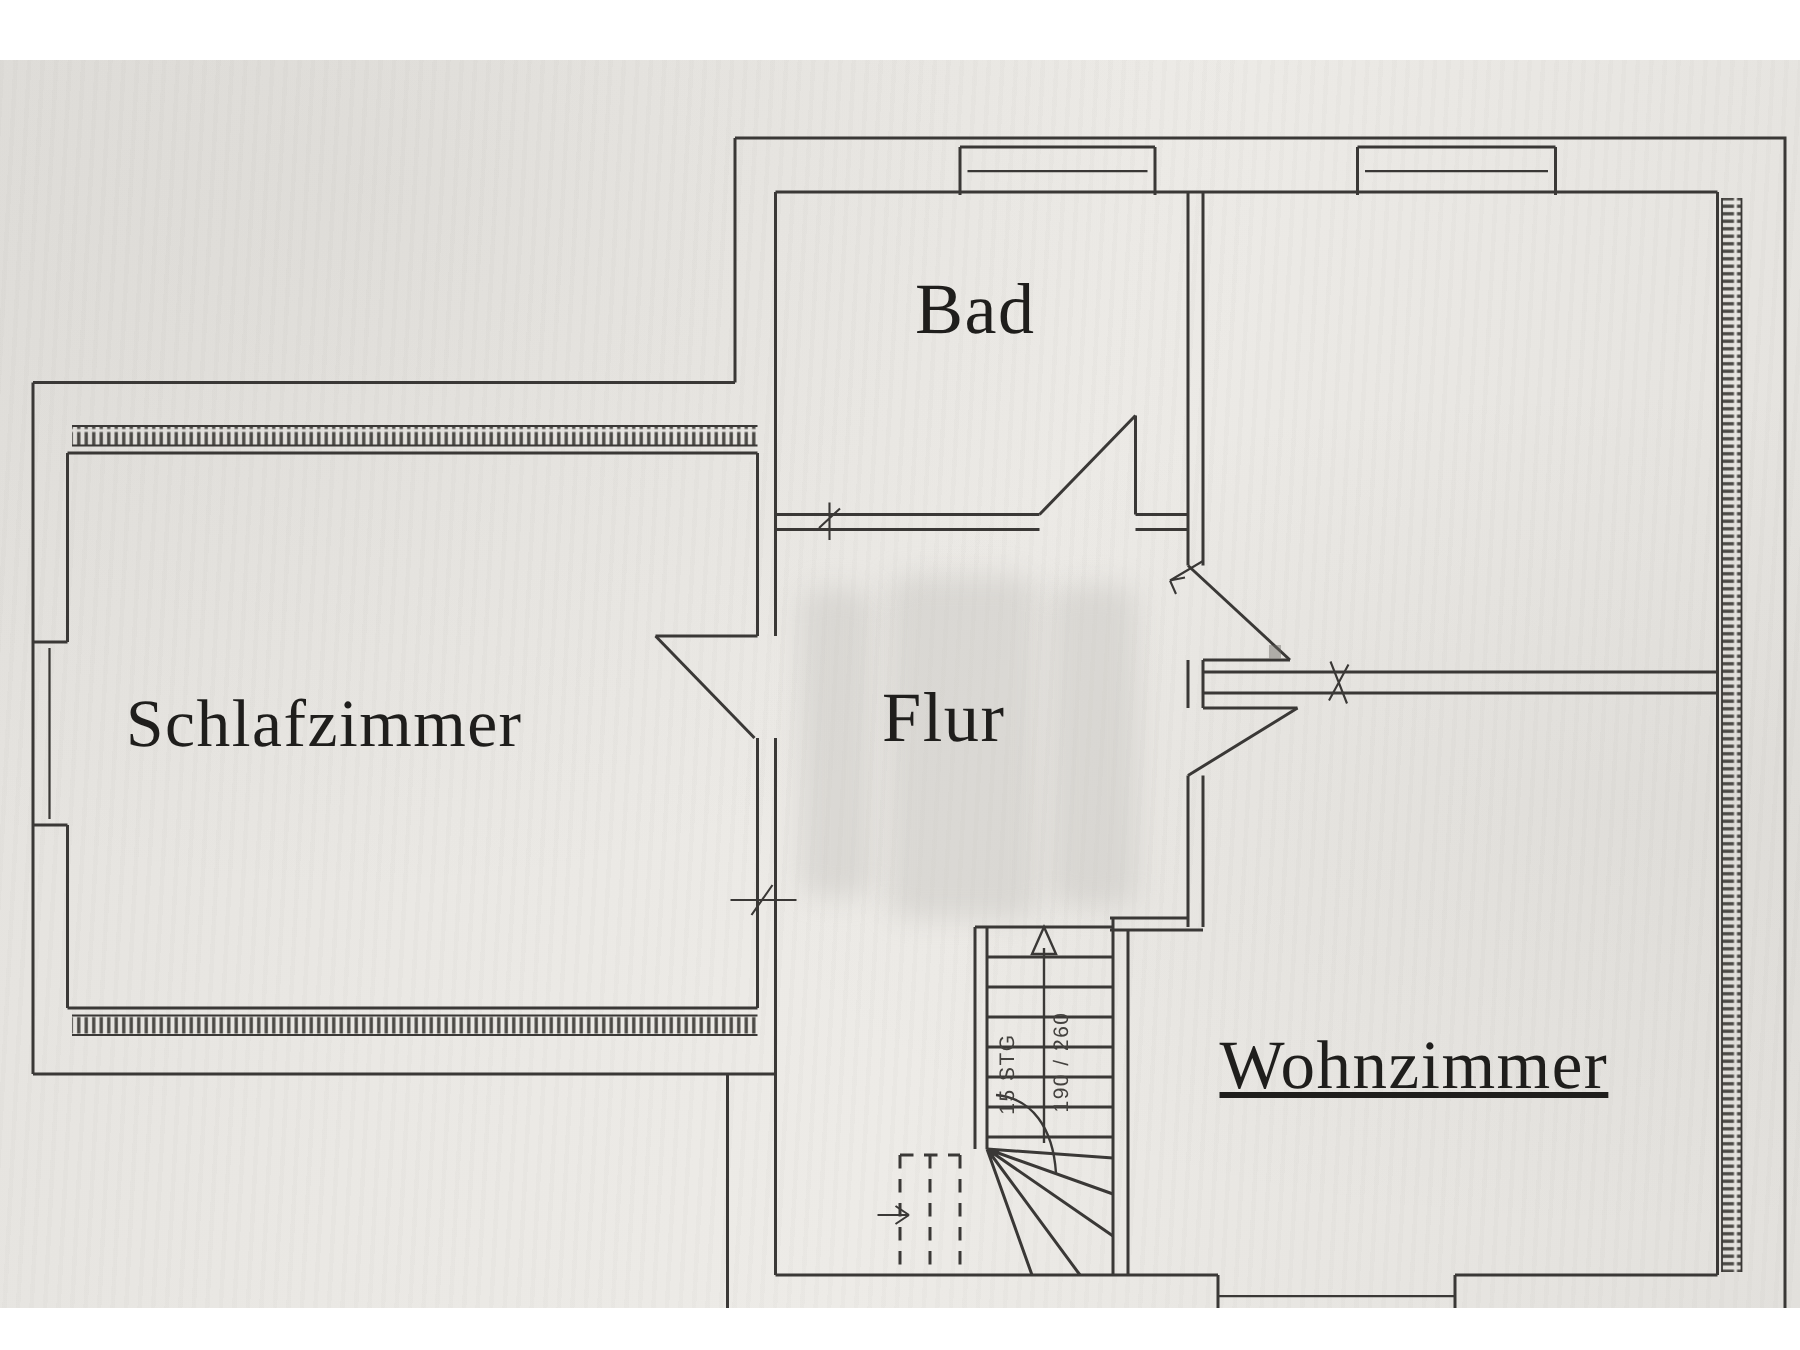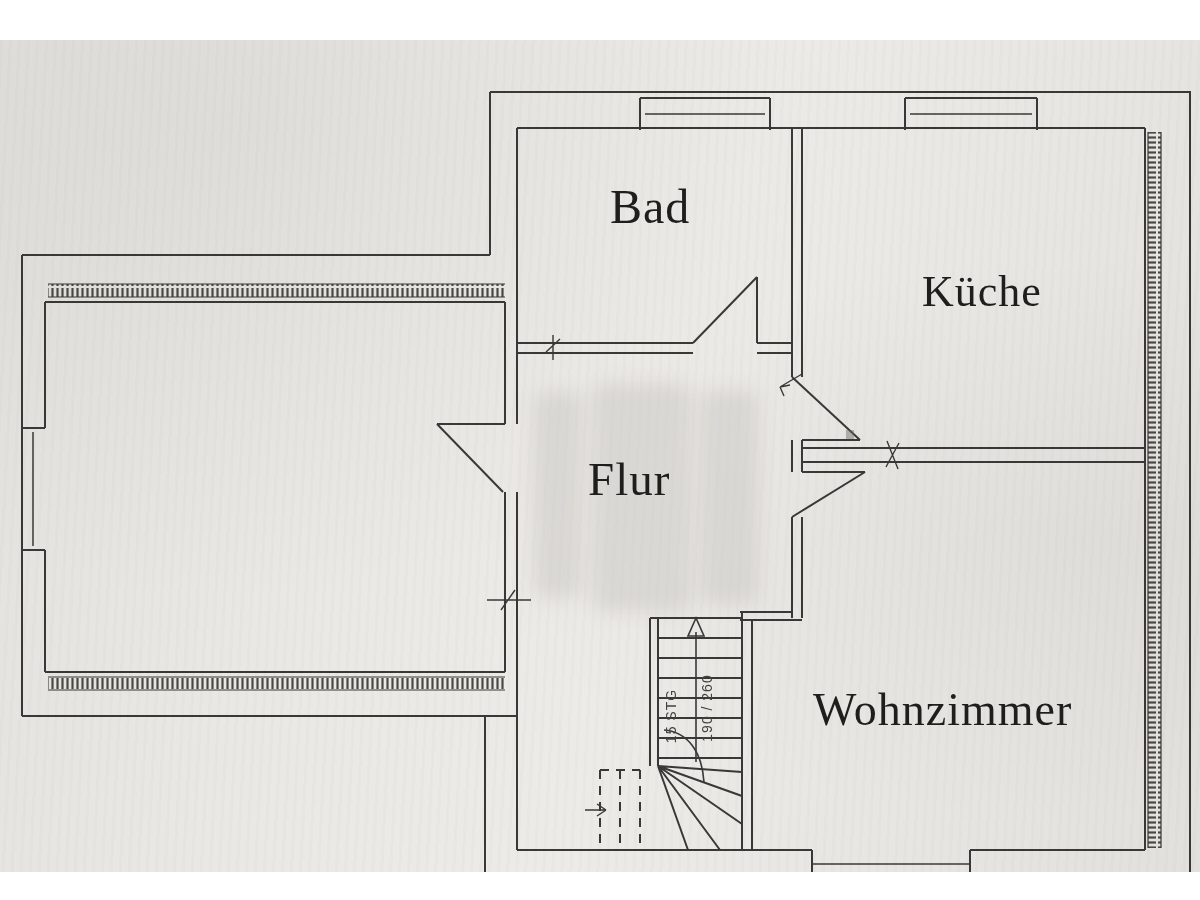--- a/index.html
+++ b/index.html
@@ -177,19 +177,19 @@
     <g stroke-dasharray="9,7">
       <path d="M600,730 V808 M620,730 V808 M640,730 V808"></path>
       <path d="M600,730 H640"></path>
     </g>
     <g stroke-width="1.4">
       <path d="M585,770 H606 M606,770 l-9,-6 M606,770 l-9,6"></path>
     </g>
   </svg>
 
   <div class="room-label" style="left:610px;top:143px;font-size:48px;">Bad</div>
-  <div class="room-label" style="left:922px;top:230px;font-size:44px;">Küche</div>
+  <div class="room-label" style="left:84px;top:420px;font-size:45px;">Schlafzimmer</div>
   <div class="room-label" style="left:588px;top:416px;font-size:47px;">Flur</div>
-  <div class="room-label" style="left:813px;top:647px;font-size:46px;">Wohnzimmer</div>
+  <div class="room-label" style="left:813px;top:647px;font-size:46px;text-decoration:underline;">Wohnzimmer</div>
 
   <div class="stair-label" style="left:671px;top:676px;">15 STG</div>
   <div class="stair-label" style="left:707px;top:668px;">190 / 260</div>
 </div>
 
 </body></html>

